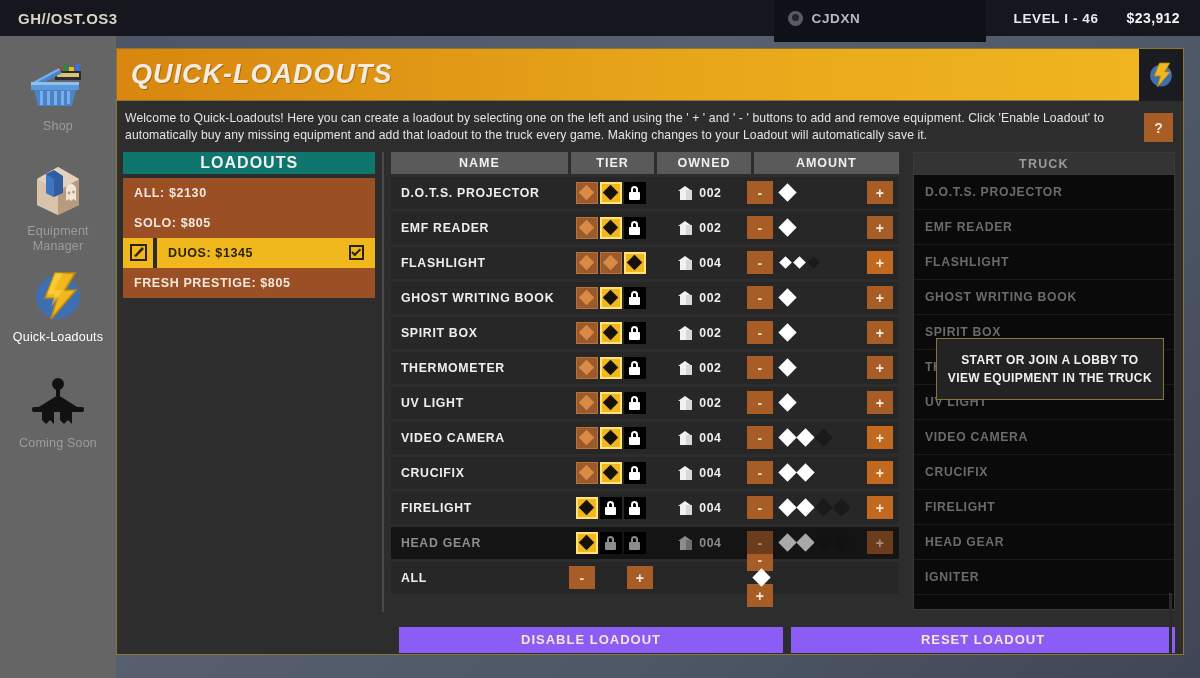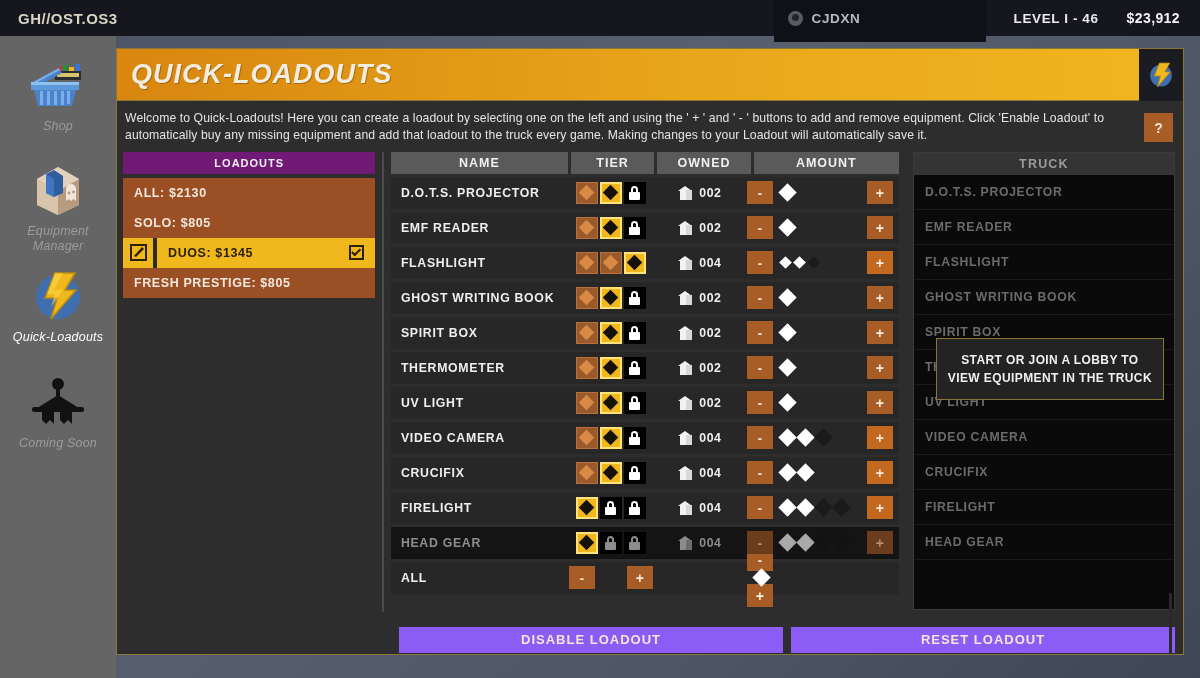--- a/index.html
+++ b/index.html
@@ -51,21 +51,21 @@
   .money-chip {
     color:#f2f2f6; font-size:14px; font-weight:bold; letter-spacing:.4px;
     padding-right:20px; height:36px; display:flex; align-items:center;
   }
 
   
   .sidebar {
     position:absolute; left:0; top:36px; width:116px; bottom:0;
     background:#656565;
     display:flex; flex-direction:column; align-items:center;
-    padding-top:18px; gap:12px;font-style:italic;
+    padding-top:18px; gap:12px;
   }
   .side-item { width:112px; display:flex; flex-direction:column; align-items:center; cursor:pointer;}
   .side-ico { width:62px; height:62px; display:flex; align-items:center; justify-content:center;}
   .side-label {
     color:#9c9c9c; font-size:12.5px; text-align:center; line-height:1.15;
     margin-top:3px; letter-spacing:.2px;
   }
   .side-item.active .side-label { color:#fff; }
   .side-item.sp { margin-top:14px; }
 
@@ -103,22 +103,22 @@
 
   
   .body { display:flex; padding:0 8px 0 6px; height:465px; }
   .col-loadouts { width:262px; padding-left:0px; }
   .col-divider  { width:16px; display:flex; justify-content:center; }
   .col-divider .line { width:2px; background:#4b4b4b; height:460px; border-radius:2px;}
   .col-table { width:508px; }
   .col-truck { width:272px; margin-left:14px; }
 
   .col-head {
-    height:22px; background:#701a75; color:#f0f0f0;
-    font-size:11px; font-weight:bold; letter-spacing:1px;
+    height:22px; background:#0f766e; color:#f0f0f0;
+    font-size:16px; font-weight:bold; letter-spacing:1px;
     display:flex; align-items:center; justify-content:center;
   }
 
   
   .lo-list { margin-top:4px; display:flex; flex-direction:column; }
   .lo-row { display:flex; align-items:stretch; height:30px; }
   .lo-edit {
     width:30px; background:#f0b81c; display:flex; align-items:center; justify-content:center;
     margin-right:4px; cursor:pointer;
   }
@@ -787,20 +787,21 @@
               <div class="truck-row">EMF READER</div>
               <div class="truck-row">FLASHLIGHT</div>
               <div class="truck-row">GHOST WRITING BOOK</div>
               <div class="truck-row">SPIRIT BOX</div>
               <div class="truck-row">THERMOMETER</div>
               <div class="truck-row">UV LIGHT</div>
               <div class="truck-row">VIDEO CAMERA</div>
               <div class="truck-row">CRUCIFIX</div>
               <div class="truck-row">FIRELIGHT</div>
               <div class="truck-row">HEAD GEAR</div>
+              <div class="truck-row">IGNITER</div>
             </div>
           <div class="truck-tip">START OR JOIN A LOBBY TO VIEW EQUIPMENT IN THE TRUCK</div>
           <div class="scroll-tick"></div>
         </div>
       </div>
     </div>
 
     <div class="btnrow">
       <div class="bigbtn btn-l">DISABLE LOADOUT</div>
       <div class="bigbtn">RESET LOADOUT</div>

